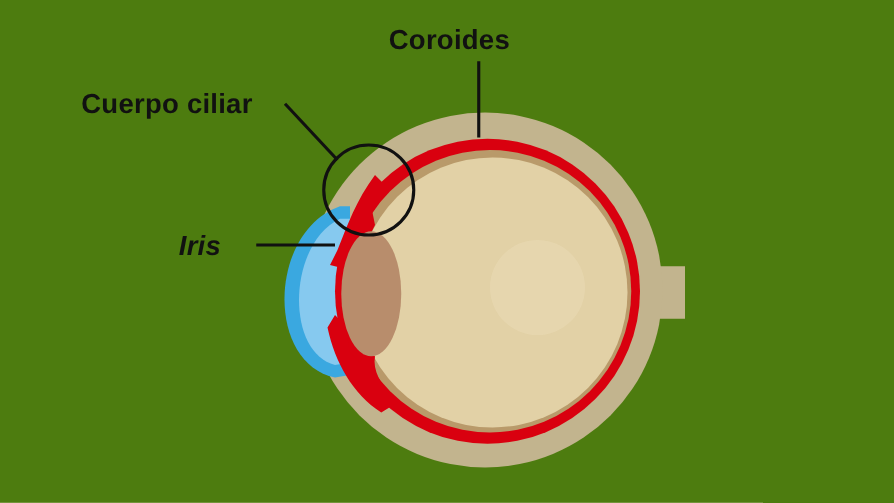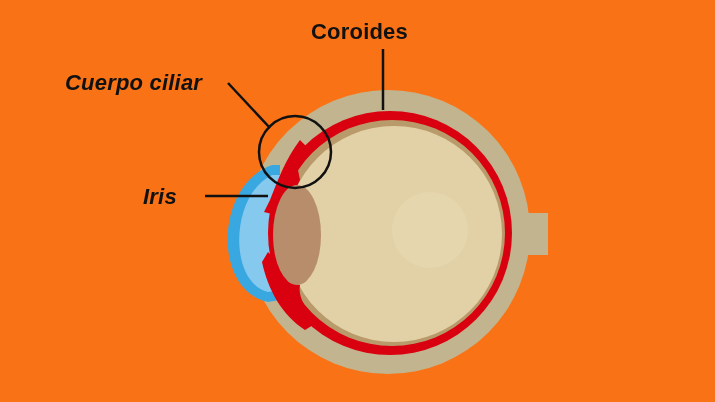--- a/index.html
+++ b/index.html
@@ -1,17 +1,17 @@
 <!DOCTYPE html>
 <html><head>
 <meta charset="utf-8">
 <style>
   html,body{margin:0;padding:0;}
   body{width:715px;height:402px;overflow:hidden;background:#e8ddc3;font-family:"Liberation Sans",sans-serif;}
-  .stage{position:relative;width:715px;height:402px;background:#f97316;}
+  .stage{position:relative;width:715px;height:402px;background:#4d7c0f;}
   svg{position:absolute;left:0;top:0;}
   .label{position:absolute;font-weight:bold;font-size:22px;color:#111;white-space:nowrap;letter-spacing:0.2px;}
 </style>
 </head>
 <body>
 
 <div class="stage">
   <svg width="715" height="402" viewBox="0 0 715 402">
 
     <rect x="500" y="213" width="48" height="42" fill="#c2b48e"></rect>
@@ -35,15 +35,15 @@
     <ellipse cx="297" cy="235" rx="24" ry="50" fill="#b88d6c"></ellipse>
 
     <circle cx="295" cy="152" r="36" fill="none" stroke="#111" stroke-width="2.5"></circle>
 
     <line x1="228" y1="83" x2="270" y2="128" stroke="#111" stroke-width="2.5"></line>
     <line x1="383" y1="49" x2="383" y2="110" stroke="#111" stroke-width="2.5"></line>
     <line x1="205" y1="196" x2="268" y2="196" stroke="#111" stroke-width="2.5"></line>
   </svg>
 
   <div class="label" style="left:311px;top:19px;">Coroides</div>
-  <div class="label" style="left:65px;top:70px;font-style:italic;">Cuerpo ciliar</div>
+  <div class="label" style="left:65px;top:70px;">Cuerpo ciliar</div>
   <div class="label" style="left:143px;top:184px;font-style:italic;">Iris</div>
 </div>
 
 </body></html>

